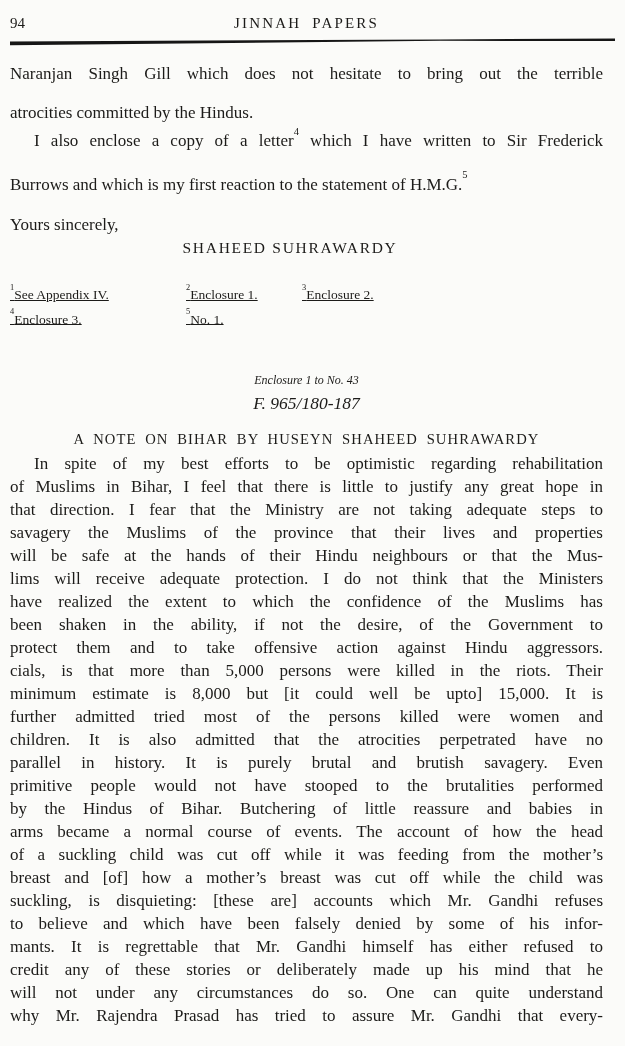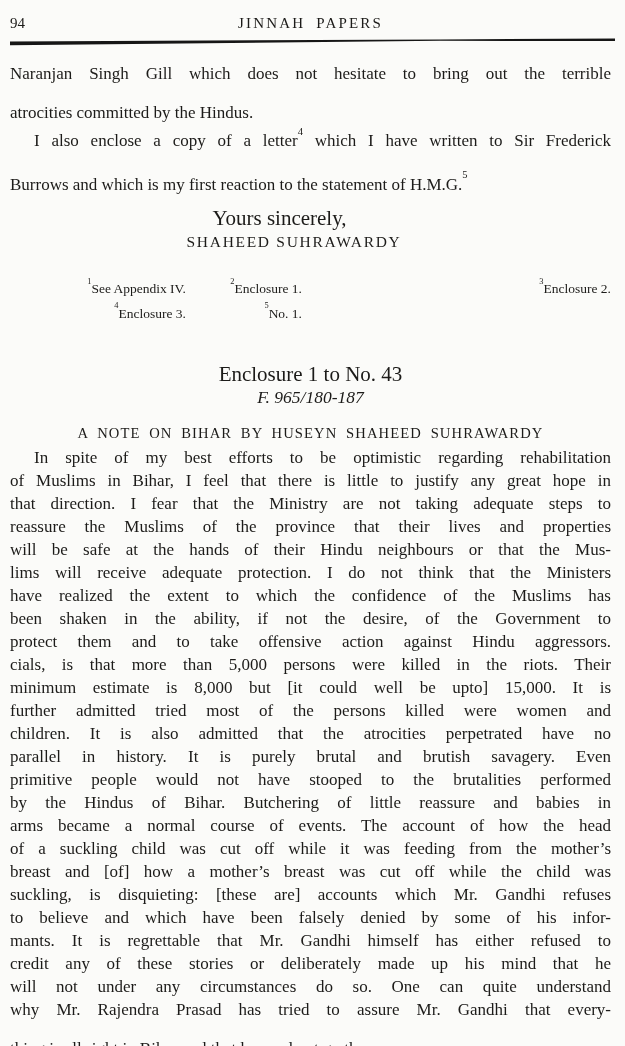--- a/index.html
+++ b/index.html
@@ -7,21 +7,21 @@
     width: 625px; height: 1046px;
     background: #f6f6f4;
     font-family: "Liberation Serif", "DejaVu Serif", serif;
     color: #1c1b19;
     overflow: hidden;
   }
   .page {
     width: 625px; height: 1046px;
     background: #fbfbf9;
     box-sizing: border-box;
-    padding: 14px 14px 0 10px;
+    padding: 14px 22px 0 10px;
   }
 
   
   .pagehead {
     display: grid;
     grid-template-columns: 1fr auto 1fr;
     align-items: baseline;
     line-height: 19px;
   }
   .pagenum { justify-self: start; font-size: 15px; }
@@ -33,35 +33,35 @@
   .letter { margin-top: 15px; font-size: 17px; line-height: 23px; }
   .tline {
     text-align: justify;
     text-align-last: justify;
     white-space: normal;
   }
   .tline.lastline { text-align-last: left; margin-top: 16px; }
   .tline.ind { padding-left: 24px; }
   sup { font-size: 62%; position: relative; top: -0.42em; letter-spacing: 0; }
 
-  .valediction { text-align: center; padding-right: 62px; margin-top: 12px; font-size: 21px; line-height: 23px; }
+  .valediction { text-align: left; padding-right: 62px; margin-top: 18px; font-size: 17px; line-height: 23px; }
   .signature { text-align: center; padding-right: 33px; font-size: 15.5px; letter-spacing: 1.7px; line-height: 23px; }
 
   
   .footnotes {
     margin-top: 21px;
     display: grid;
     grid-template-columns: 176px 116px 1fr;
     font-size: 13.5px;
     line-height: 21px;
   }
-  .fncell { text-align: right; }
+  .fncell { text-align: left; text-decoration: underline; }
 
   
-  .enc-head { margin-top: 40px; text-align: center; font-size: 21px; line-height: 23px; }
+  .enc-head { margin-top: 40px; text-align: center; font-style: italic; font-size: 12px; line-height: 23px; }
   .enc-ref  { text-align: center; font-style: italic; font-size: 17.5px; line-height: 23px; }
   .enc-title{ margin-top: 14px; text-align: center; font-size: 14.6px; letter-spacing: 1.1px; word-spacing: 4px; line-height: 21px; }
   .note-body { margin-top: 2px; font-size: 17px; line-height: 23px; }
 </style>
 </head>
 <body>
 
 <div class="page">
 
   <header class="pagehead">
@@ -99,21 +99,21 @@
   </section>
 
   <section>
     <div class="enc-head">Enclosure 1 to No. 43</div>
     <div class="enc-ref">F. 965/180-187</div>
     <div class="enc-title">A NOTE ON BIHAR BY HUSEYN SHAHEED SUHRAWARDY</div>
     <div class="note-body">
         <div class="tline ind">In spite of my best efforts to be optimistic regarding rehabilitation</div>
         <div class="tline">of Muslims in Bihar, I feel that there is little to justify any great hope in</div>
         <div class="tline">that direction. I fear that the Ministry are not taking adequate steps to</div>
-        <div class="tline">reassure the Muslims of the province that their lives and properties</div>
+        <div class="tline">savagery the Muslims of the province that their lives and properties</div>
         <div class="tline">will be safe at the hands of their Hindu neighbours or that the Mus-</div>
         <div class="tline">lims will receive adequate protection. I do not think that the Ministers</div>
         <div class="tline">have realized the extent to which the confidence of the Muslims has</div>
         <div class="tline">been shaken in the ability, if not the desire, of the Government to</div>
         <div class="tline">protect them and to take offensive action against Hindu aggressors.</div>
         <div class="tline">cials, is that more than 5,000 persons were killed in the riots. Their</div>
         <div class="tline">minimum estimate is 8,000 but [it could well be upto] 15,000. It is</div>
         <div class="tline">further admitted tried most of the persons killed were women and</div>
         <div class="tline">children. It is also admitted that the atrocities perpetrated have no</div>
         <div class="tline">parallel in history. It is purely brutal and brutish savagery. Even</div>

